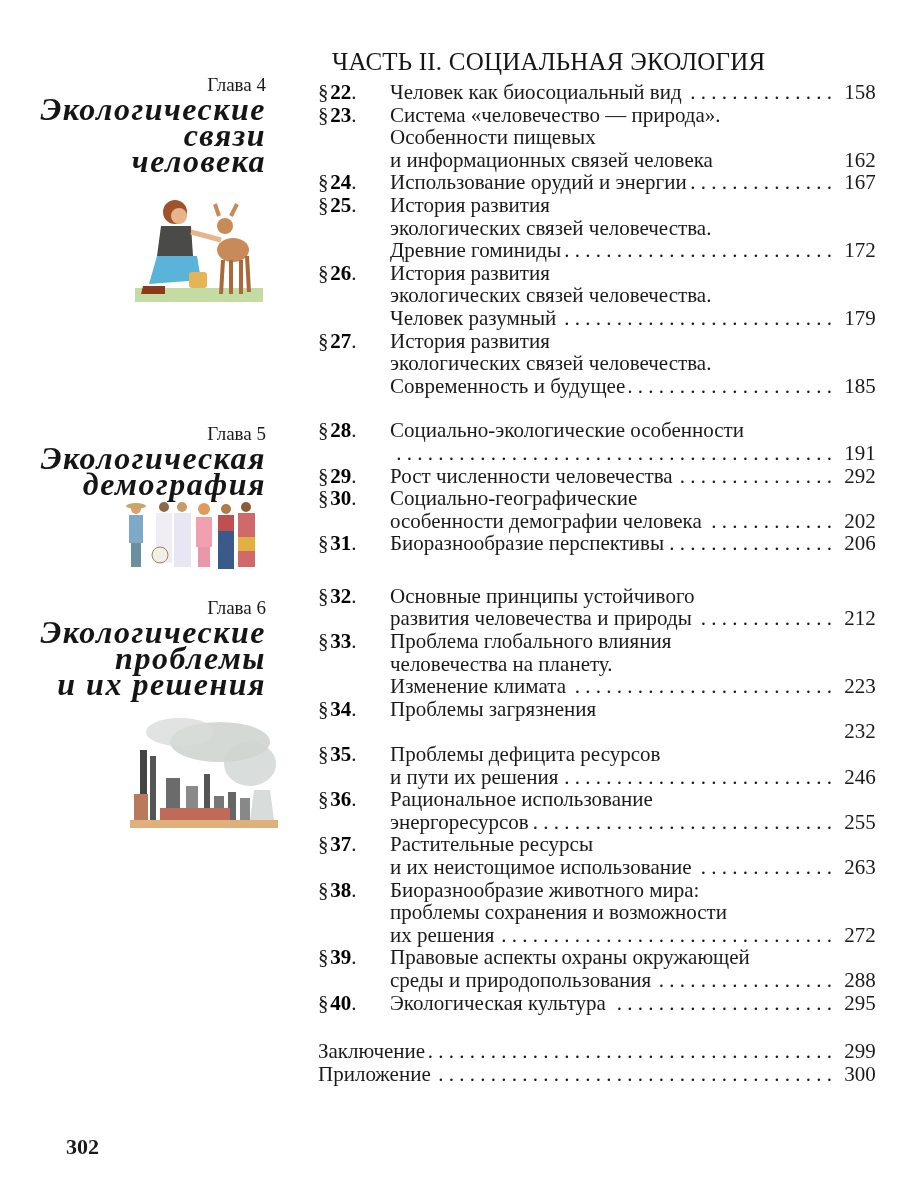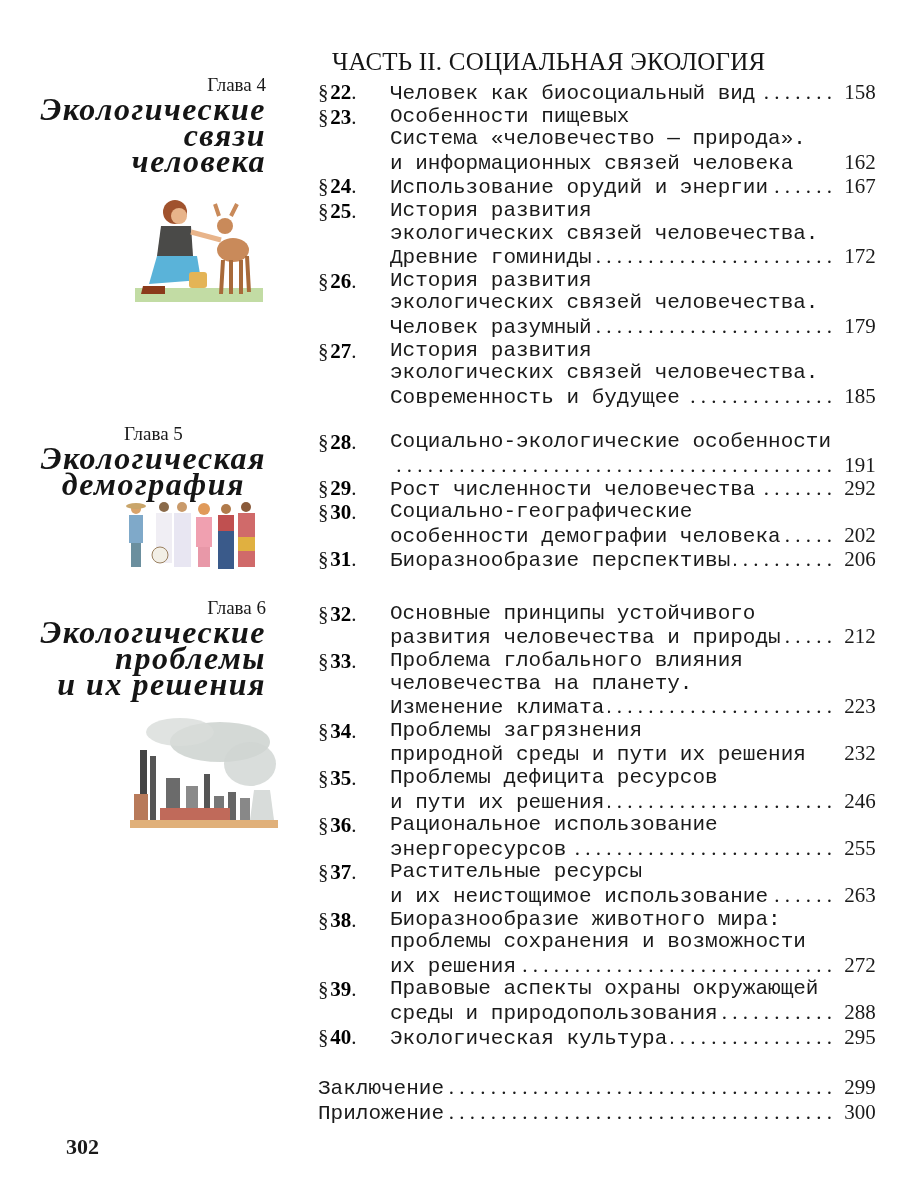--- a/index.html
+++ b/index.html
@@ -17,21 +17,21 @@
     .toc { position: absolute; left: 318px; width: 566px; }
     .entry { position: relative; font-family: "Liberation Serif", serif; font-size: 21px; line-height: 22.6px; }
     .entry .num {
       position: absolute; left: 0; top: 0; width: 68px; white-space: nowrap;
     }
     .entry .num .sec { color: #1a1a1a; }
     .entry .num .n { color: #000000; font-weight: bold; }
     .entry .num .dot { color: #1a1a1a; }
     .entry .body { margin-left: 72px; }
     .line { display: flex; align-items: baseline; white-space: nowrap; }
-    .line .t { white-space: nowrap; font-family: Liberation Mono, monospace; }
+    .line .t { white-space: nowrap; }
     .line .leader {
       flex: 1; overflow: hidden; margin: 0 4px 0 4px;
       letter-spacing: 0px;
     }
     .line .leader::before {
       content: ". . . . . . . . . . . . . . . . . . . . . . . . . . . . . . . . . . . . . . . . . . . . . . . . . . . . . . . . . . . . . . . . . . . .";
       white-space: nowrap; direction: rtl; display: block; text-align: right;
     }
     .line .leader.none::before { content: ""; }
     .line .pg { width: 48px; text-align: center; flex: none; }
@@ -72,21 +72,21 @@
   <path d="M56 42 L86 50" stroke="#e8b48a" stroke-width="5"></path>
   <path d="M22 66 L62 66 L66 90 L14 94 Z" fill="#5ab3d9"></path>
   <path d="M8 96 L30 96 L30 104 L6 104 Z" fill="#8b3a1a"></path>
   <rect x="54" y="82" width="18" height="16" rx="3" fill="#e4b456"></rect>
   <ellipse cx="98" cy="60" rx="16" ry="12" fill="#c98a5a"></ellipse>
   <circle cx="90" cy="36" r="8" fill="#c98a5a"></circle>
   <path d="M84 26 L80 14 M96 26 L102 14" stroke="#c98a5a" stroke-width="4"></path>
   <path d="M88 70 L86 104 M96 70 L96 104 M106 70 L106 104 M112 66 L114 102" stroke="#a86a3a" stroke-width="4"></path>
 </svg>
 
-<div class="chapter" style="top:423px;text-align:center;">
+<div class="chapter" style="top:423px;">
   <div class="label">Глава 5</div>
   <div class="title">Экологическая</div>
   <div class="title">демография</div>
 </div>
 <svg class="illus" style="left:122px; top:497px;" width="142" height="82" viewBox="0 0 142 82">
   <circle cx="14" cy="12" r="5" fill="#d9a36a"></circle>
     <ellipse cx="14" cy="9" rx="10" ry="3" fill="#c9a56a"></ellipse>
   <rect x="7" y="18" width="14" height="28" fill="#7fa9c9"></rect>
     <rect x="9" y="46" width="10" height="24" fill="#6b8f9e"></rect>
   <circle cx="42" cy="10" r="5" fill="#8a6a4a"></circle>
@@ -138,24 +138,24 @@
           <span class="t">Человек как биосоциальный вид</span>
           <span class="leader"></span>
           <span class="pg">158</span>
         </div>
     </div>
   </div>
   <div class="entry">
     <span class="num"><span class="sec">§</span> <span class="n">23</span><span class="dot">.</span></span>
     <div class="body">
       <div class="line">
+          <span class="t">Система «человечество — природа».</span>
+        </div>
+      <div class="line">
           <span class="t">Особенности пищевых</span>
-        </div>
-      <div class="line">
-          <span class="t">Система «человечество — природа».</span>
         </div>
       <div class="line">
           <span class="t">и информационных связей человека</span>
           <span class="leader none"></span>
           <span class="pg">162</span>
         </div>
     </div>
   </div>
   <div class="entry">
     <span class="num"><span class="sec">§</span> <span class="n">24</span><span class="dot">.</span></span>
@@ -295,21 +295,20 @@
         </div>
     </div>
   </div>
   <div class="entry">
     <span class="num"><span class="sec">§</span> <span class="n">34</span><span class="dot">.</span></span>
     <div class="body">
       <div class="line">
           <span class="t">Проблемы загрязнения</span>
         </div>
       <div class="line">
-          <span class="t">природной среды и пути их решения</span>
           <span class="leader none"></span>
           <span class="pg">232</span>
         </div>
     </div>
   </div>
   <div class="entry">
     <span class="num"><span class="sec">§</span> <span class="n">35</span><span class="dot">.</span></span>
     <div class="body">
       <div class="line">
           <span class="t">Проблемы дефицита ресурсов</span>

